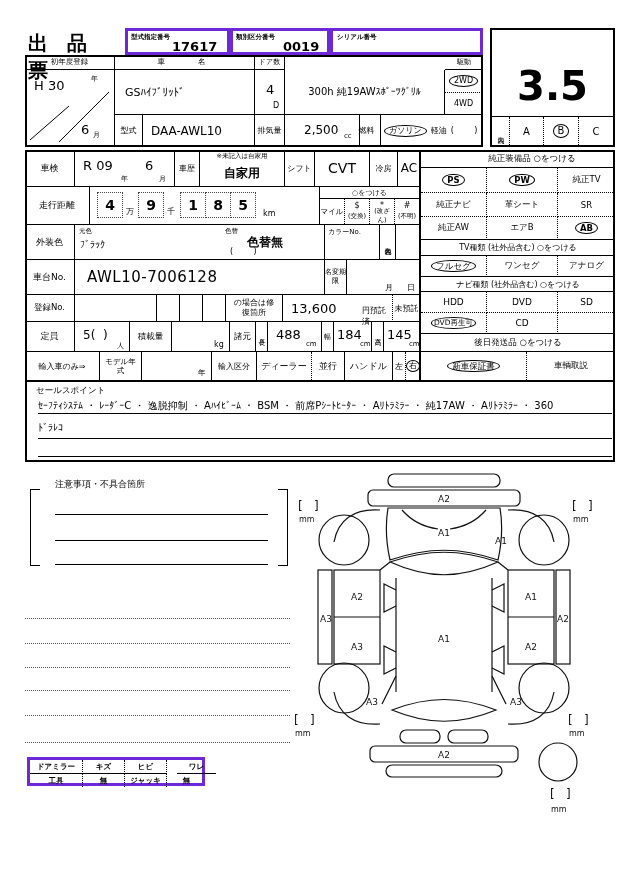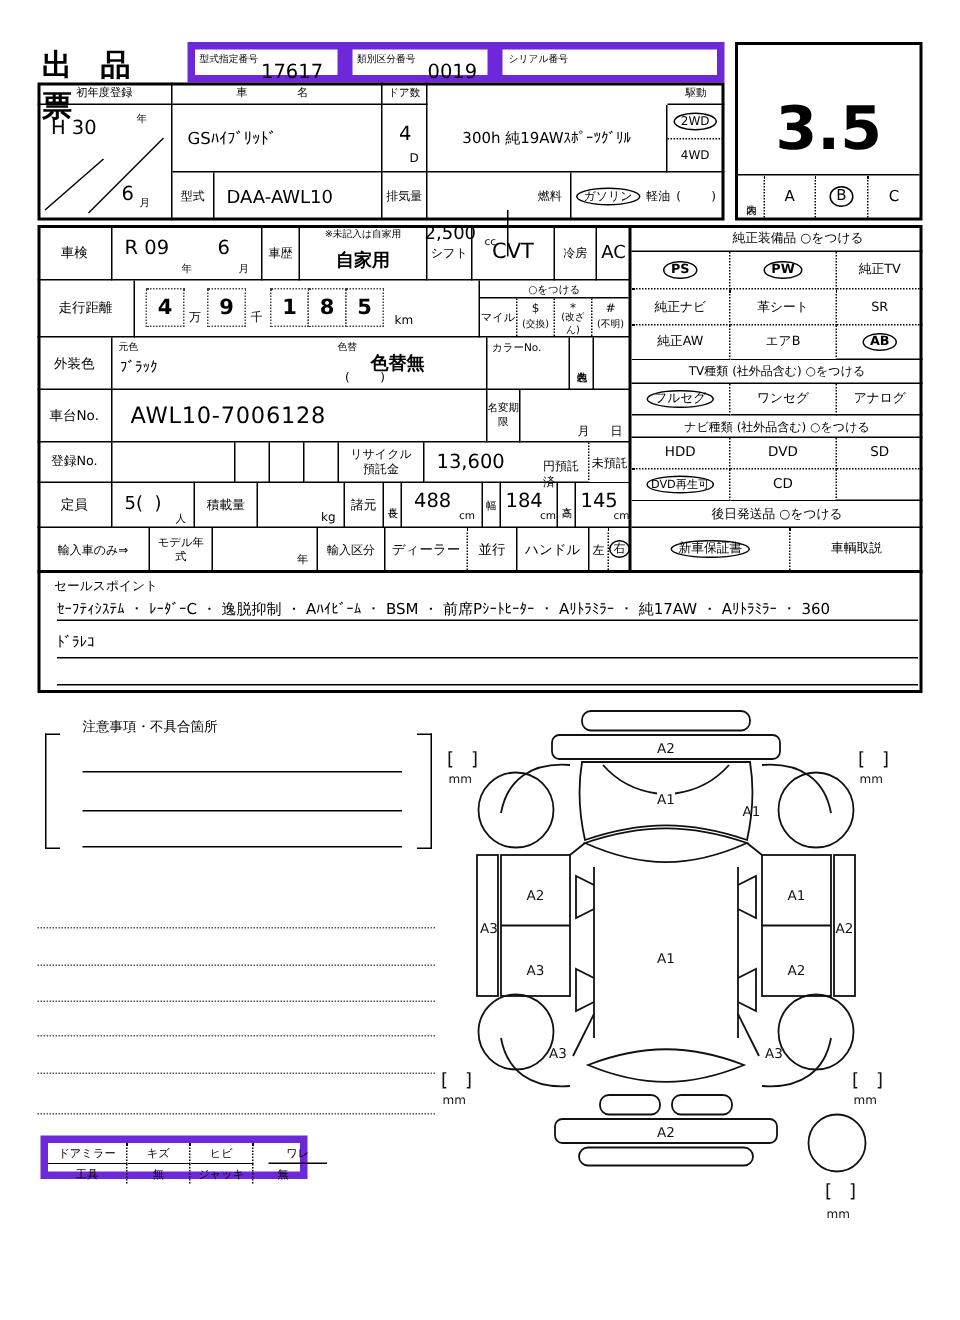--- a/index.html
+++ b/index.html
@@ -2,21 +2,21 @@
 <html><head>
 <meta charset="utf-8">
 <style>
   html,body { margin:0; padding:0; background:#fff; }
   .sheet { position:relative; width:640px; height:880px; background:#fff; overflow:hidden;
            font-family:"DejaVu Sans","Liberation Sans",sans-serif; color:#000; }
   .c   { position:absolute; box-sizing:border-box; }
   .br  { border-right:1px solid #000; }   .bb  { border-bottom:1px solid #000; }
   .brd { border-right:1px dotted #000; }  .bbd { border-bottom:1px dotted #000; }
   .bld { border-left:1px dotted #000; }
-  .box { border:5px solid #6d28d9; }
+  .box { border:3px solid #6d28d9;font-weight:bold; }
   .frame { position:absolute; box-sizing:border-box; border:2px solid #000; pointer-events:none; }
   .ctr { display:flex; align-items:center; justify-content:center; text-align:center; }
   .vert { writing-mode:vertical-rl; text-orientation:upright; letter-spacing:0; }
   .circ { display:inline-block; border:1.6px solid #000; border-radius:50%; padding:0 4px; line-height:1.25; }
   .pre { white-space:pre; }
   .s6{font-size:6.5px;} .s7{font-size:7px;} .s75{font-size:7.5px;} .s8{font-size:8px;}
   .s85{font-size:8.5px;} .s9{font-size:9px;} .s10{font-size:10px;} .s11{font-size:11px;}
   .s12{font-size:12px;} .s13{font-size:13px;} .s14{font-size:14px;}
   .bold{font-weight:bold;}
   .digitbox { position:absolute; box-sizing:border-box; border:1.4px dotted #444;
@@ -81,21 +81,21 @@
   <div class="c bb" style="left:445px;top:70px;width:38px;height:45px;">
     <div class="c bbd ctr" style="left:0;top:0;width:37px;height:23px;">
       <span class="circ s8">2WD</span>
     </div>
     <div class="c ctr s8" style="left:0;top:23px;width:37px;height:21px;">4WD</div>
   </div>
 
   <div class="c br ctr s8" style="left:115px;top:115px;width:28px;height:31px;">型式</div>
   <div class="c br s12" style="left:143px;top:115px;width:112px;height:31px;display:flex;align-items:center;padding-left:8px;">DAA-AWL10</div>
   <div class="c br ctr s8" style="left:255px;top:115px;width:30px;height:31px;">排気量</div>
-  <div class="c br" style="left:271px;top:115px;width:68px;height:31px;margin-top:25px;">
+  <div class="c br" style="left:292px;top:115px;width:68px;height:31px;">
     <span class="c s12" style="left:12px;top:8px;">2,500</span>
     <span class="c s7" style="left:52px;top:17px;">cc</span>
   </div>
   <div class="c br ctr s8" style="left:353px;top:115px;width:28px;height:31px;">燃料</div>
   <div class="c" style="left:381px;top:115px;width:102px;height:31px;display:flex;align-items:center;gap:4px;padding-left:3px;">
     <span class="circ s8">ガソリン</span>
     <span class="s8">軽油</span>
     <span class="s8 pre">(        )</span>
   </div>
 
@@ -168,21 +168,21 @@
   <div class="c bb" style="left:347px;top:260px;width:73px;height:35px;">
     <span class="c s8" style="left:38px;top:22px;">月</span>
     <span class="c s8" style="left:60px;top:22px;">日</span>
   </div>
 
   <div class="c br bb ctr s85" style="left:25px;top:295px;width:50px;height:27px;">登録No.</div>
   <div class="c br bb" style="left:75px;top:295px;width:82px;height:27px;"></div>
   <div class="c br bb" style="left:157px;top:295px;width:23px;height:27px;"></div>
   <div class="c br bb" style="left:180px;top:295px;width:23px;height:27px;"></div>
   <div class="c br bb" style="left:203px;top:295px;width:23px;height:27px;"></div>
-  <div class="c br bb ctr s8" style="left:226px;top:295px;width:57px;height:27px;line-height:1.25;padding:0 4px;">リサイクル預託金</div>
+  <div class="c br bb ctr s8" style="left:226px;top:295px;width:57px;height:27px;line-height:1.25;padding:0 4px;">の場合は修復箇所</div>
   <div class="c bb" style="left:283px;top:295px;width:109px;height:27px;">
     <span class="c s13" style="left:8px;top:6px;">13,600</span>
     <span class="c s8" style="left:55px;top:10px;padding-left:24px;">円預託済</span>
   </div>
   <div class="c bld bb ctr s8" style="left:392px;top:295px;width:28px;height:27px;">未預託</div>
 
   <div class="c br bb ctr s9" style="left:25px;top:322px;width:50px;height:30px;">定員</div>
   <div class="c br bb" style="left:75px;top:322px;width:55px;height:30px;">
     <span class="c s12 pre" style="left:8px;top:6px;">5(  )</span>
     <span class="c s7" style="left:42px;top:19px;">人</span>

